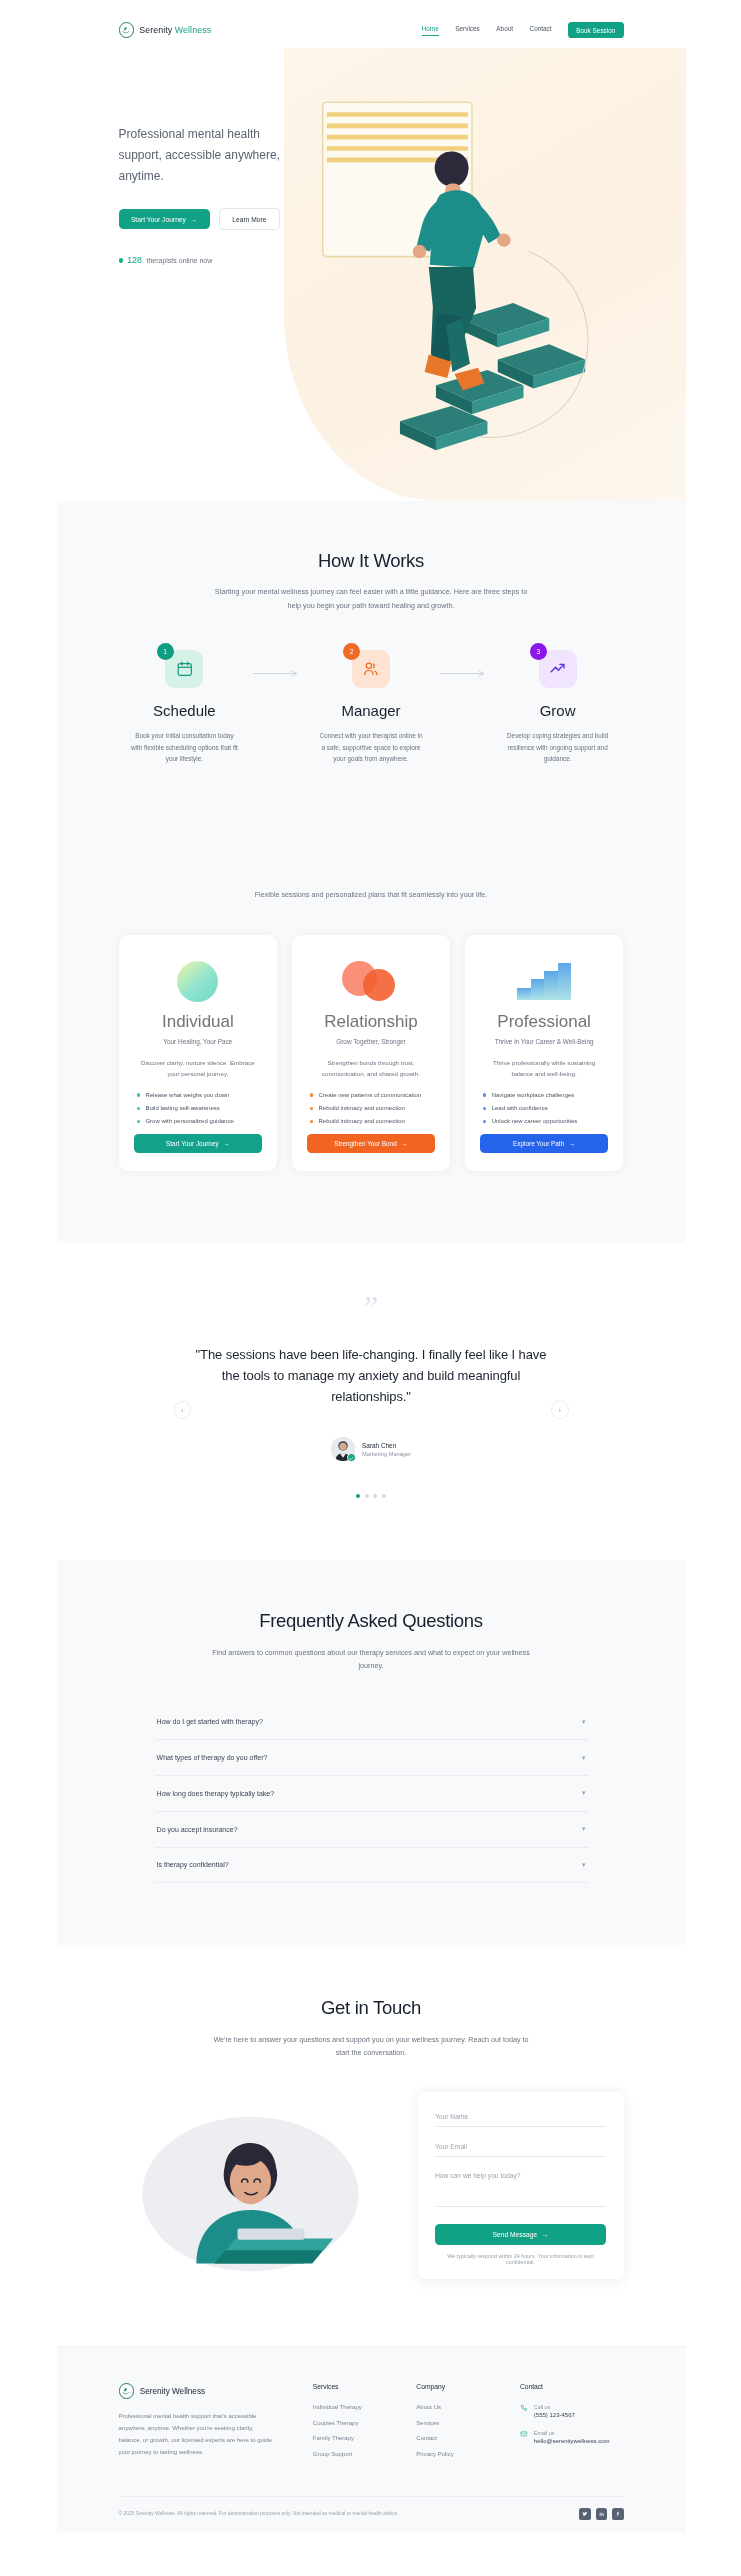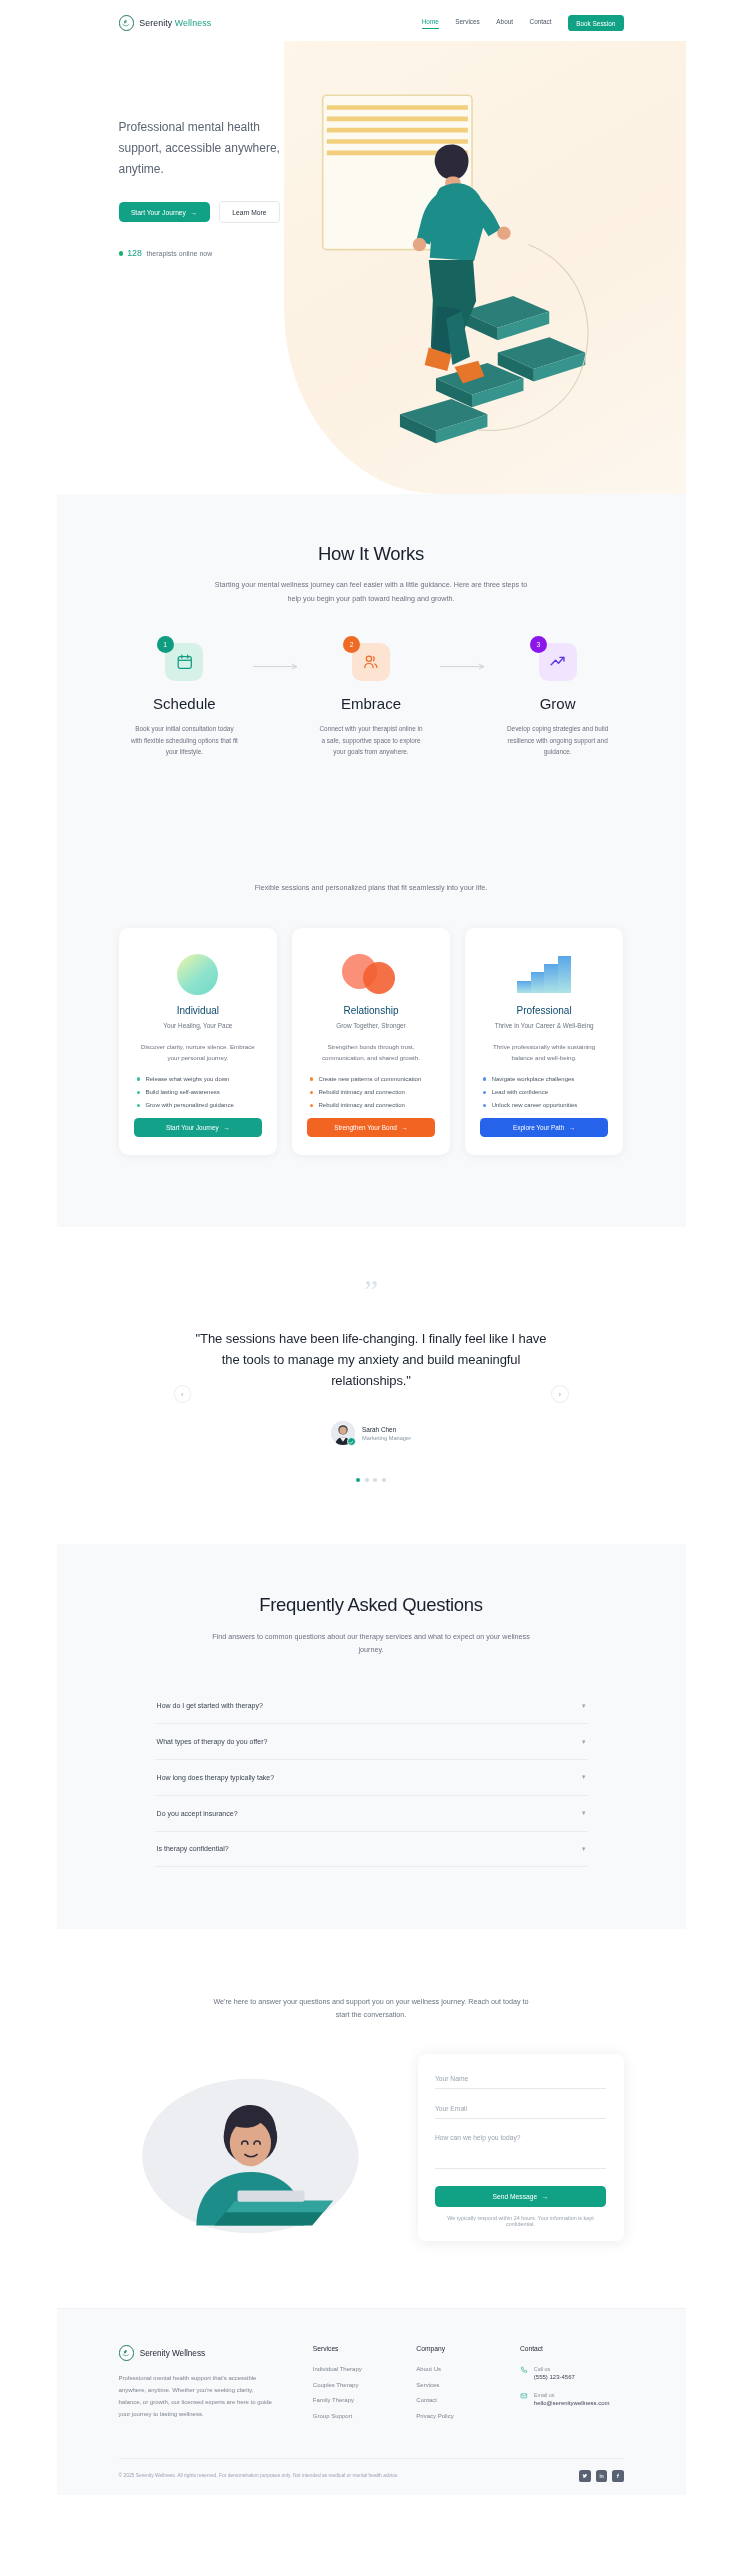--- a/index.html
+++ b/index.html
@@ -3,21 +3,21 @@
 <meta charset="utf-8">
 <style>
   * { margin:0; padding:0; box-sizing:border-box; }
   html,body { width:742px; }
   body {
     font-family:"Liberation Sans", sans-serif;
     background:#ffffff;
     color:#1f2937;
     -webkit-font-smoothing:antialiased;
   }
-  .wrap { width:629px; margin:5px auto; }
+  .wrap { width:629px; margin:12px auto; }
 
   
   .nav {
     height:36px; display:flex; align-items:center; justify-content:space-between;
     padding:0 62px; background:#ffffff; position:relative; z-index:20;
   }
   .brand { display:flex; align-items:center; gap:5.2px; }
   .brand-mark {
     width:15.5px;height:15.5px;border-radius:50%;border:0.8px solid #1c7a63;
     display:flex;align-items:center;justify-content:center;background:#fff;flex:none;
@@ -105,21 +105,21 @@
   .circ-grad {
     width:41px;height:41px;border-radius:50%;
     background:linear-gradient(140deg,#eef5a8 0%,#8fe3cd 55%,#6fd9c6 100%);
   }
   .venn { position:relative; width:57px; height:41px; }
   .venn i { position:absolute; border-radius:50%; display:block; }
   .venn .a { width:35px;height:35px;left:0;top:0;background:rgba(250,120,92,.82); }
   .venn .b { width:32px;height:32px;left:20.6px;top:8.2px;background:rgba(243,93,46,.88); }
   .stairs { display:flex; align-items:flex-end; gap:0; height:37px; }
   .stairs i { display:block; width:13.4px; background:linear-gradient(180deg,#5aa6e8,#aee3e6); }
-  .plan-title { margin-top:7.2px; font-size:10px; font-weight:400; color:#0c4a6e; }
+  .plan-title { margin-top:7.2px; font-size:17px; font-weight:400; color:#737373; }
   .plan-tag { margin-top:6.2px; font-size:6.4px; color:#6b7280; }
   .plan-desc { margin-top:11.3px; font-size:6.2px; line-height:1.8; color:#6b7280; padding:0 5.2px; min-height:23px; }
   .plan-feats { margin-top:12.4px; text-align:left; padding:0 3.1px; }
   .feat { display:flex; align-items:center; gap:5.2px; margin-bottom:7.2px; font-size:6px; color:#4b5563; }
   .feat .bull { width:3.1px;height:3.1px;border-radius:50%; flex:none; }
   .plan-cta {
     margin-top:9.3px; width:100%; border:none; border-radius:4.6px; color:#fff;
     padding:6.2px 0; font-size:6.4px; cursor:pointer; font-family:inherit;
     display:flex; align-items:center; justify-content:center; gap:4.6px;
   }
@@ -337,21 +337,21 @@
       <div class="step">
         <div class="step-iconbox" style="background:#fde3d2">
           <span class="step-badge" style="background:#ef6a25">2</span>
           <svg width="17.5" height="17.5" viewBox="0 0 24 24" fill="none">
             <circle cx="9.5" cy="8" r="3.6" stroke="#ef6a25" stroke-width="1.7"></circle>
             <path d="M3.8 20c0-3.4 2.6-5.6 5.7-5.6s5.7 2.2 5.7 5.6" stroke="#ef6a25" stroke-width="1.7" stroke-linecap="round"></path>
             <path d="M15.5 5.2a3.6 3.6 0 0 1 0 5.6" stroke="#ef6a25" stroke-width="1.7" stroke-linecap="round"></path>
             <path d="M17.5 15.1c1.8.8 3 2.6 3 4.9" stroke="#ef6a25" stroke-width="1.7" stroke-linecap="round"></path>
           </svg>
         </div>
-        <div class="step-name">Embrace</div>
+        <div class="step-name">Manager</div>
         <div class="step-desc">Connect with your therapist online in a safe, supportive space to explore your goals from anywhere.</div>
       </div>
 
       <div class="step-arrow">
         <svg width="49" height="7.2" viewBox="0 0 96 14">
           <line x1="0" y1="7" x2="84" y2="7" stroke="#c3cad3" stroke-width="1.6"></line>
           <polyline points="76,2 86,7 76,12" fill="none" stroke="#c3cad3" stroke-width="1.6"></polyline>
         </svg>
       </div>
 
@@ -524,20 +524,21 @@
         <span class="chev">▾</span>
       </div>
       <div class="faq-item">
         <span class="faq-q">Is therapy confidential?</span>
         <span class="chev">▾</span>
       </div>
     </div>
   </div>
 
   <div class="contact-sec">
+    <h2 class="sec-title">Get in Touch</h2>
     <p class="sec-sub">We're here to answer your questions and support you on your wellness journey. Reach out today to start the conversation.</p>
 
     <div class="contact-body">
       <div class="contact-art">
         <svg width="268" height="170" viewBox="0 0 520 330">
           <ellipse cx="255" cy="165" rx="210" ry="150" fill="#eceef1"></ellipse>
           <path d="M150 300c0-62 42-104 105-104s105 42 105 104z" fill="#1d8d8a"></path>
           <circle cx="255" cy="128" r="52" fill="#2a2736"></circle>
           <ellipse cx="255" cy="140" rx="40" ry="45" fill="#e0a88a"></ellipse>
           <path d="M205 120c0-34 22-54 50-54s50 20 50 54c0-10-14-18-28-22-12 14-40 16-58 6-8 4-14 10-14 16z" fill="#2a2736"></path>

